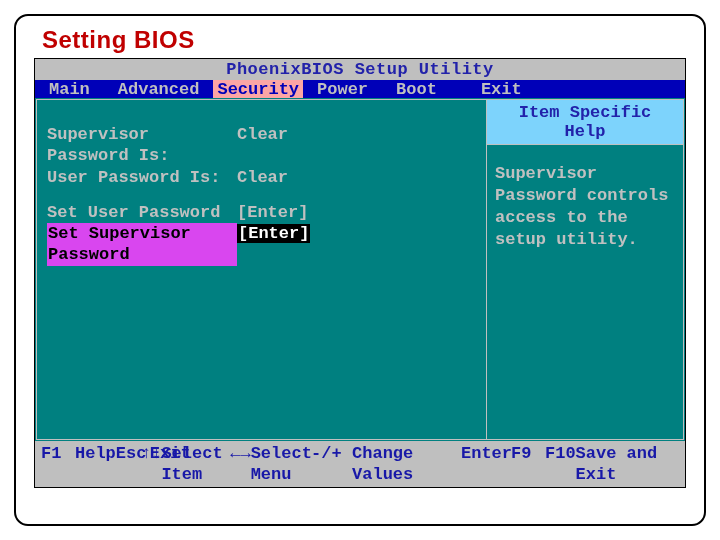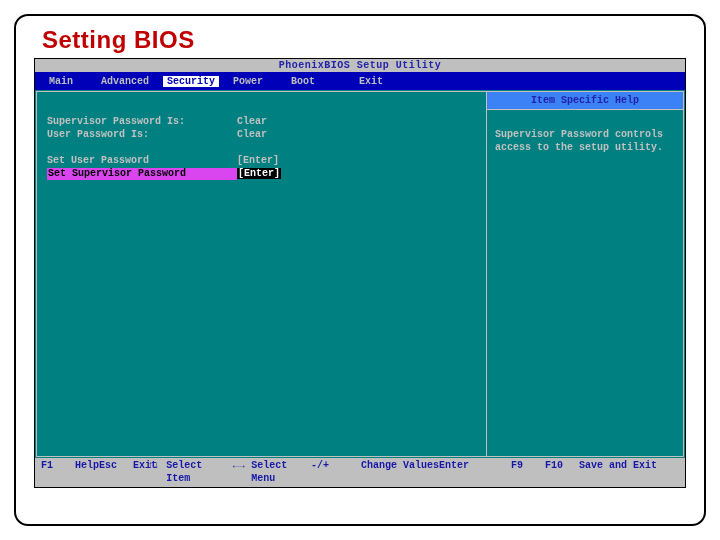--- a/index.html
+++ b/index.html
@@ -23,21 +23,21 @@
     font-weight: bold;
     color: #c00000;
     margin: 0 0 4px 8px;
     letter-spacing: 0.5px;
   }
   .bios {
     width: 100%;
     height: 430px;
     border: 1px solid #000;
     font-family: "Courier New", monospace;
-    font-size: 10px;
+    font-size: 17px;
     display: flex;
     flex-direction: column;
   }
   .bios-title {
     background: #bfbfbf;
     color: #2222aa;
     text-align: center;
     font-weight: bold;
     padding: 1px 0;
     letter-spacing: 0.5px;
@@ -49,21 +49,21 @@
     align-items: center;
     font-weight: bold;
     height: 18px;
   }
   .bios-menu .menu-item {
     padding: 0 14px;
     white-space: nowrap;
     font-family: Liberation Mono, monospace;
   }
   .bios-menu .menu-item.active {
-    background: #ffffff;
+    background: #fca5a5;
     color: #0000b8;
     padding: 0 4px;
   }
   .bios-body {
     flex: 1;
     display: flex;
     background: #008080;
     border-bottom: 1px solid #008080;
   }
   .bios-left {
@@ -77,21 +77,21 @@
   }
   .bios-right {
     width: 198px;
     border: 1px solid #c0c0c0;
     margin: 1px 1px 0 0;
     color: #000;
     display: flex;
     flex-direction: column;
   }
   .bios-right-title {
-    background: #3b82f6;
+    background: #7dd3fc;
     color: #2222aa;
     text-align: center;
     font-weight: bold;
     padding: 3px 16px;
     border-bottom: 1px solid #c0c0c0;
   }
   .bios-right-body {
     padding: 18px 8px;
     color: #c0c0c0;
     font-weight: bold;

